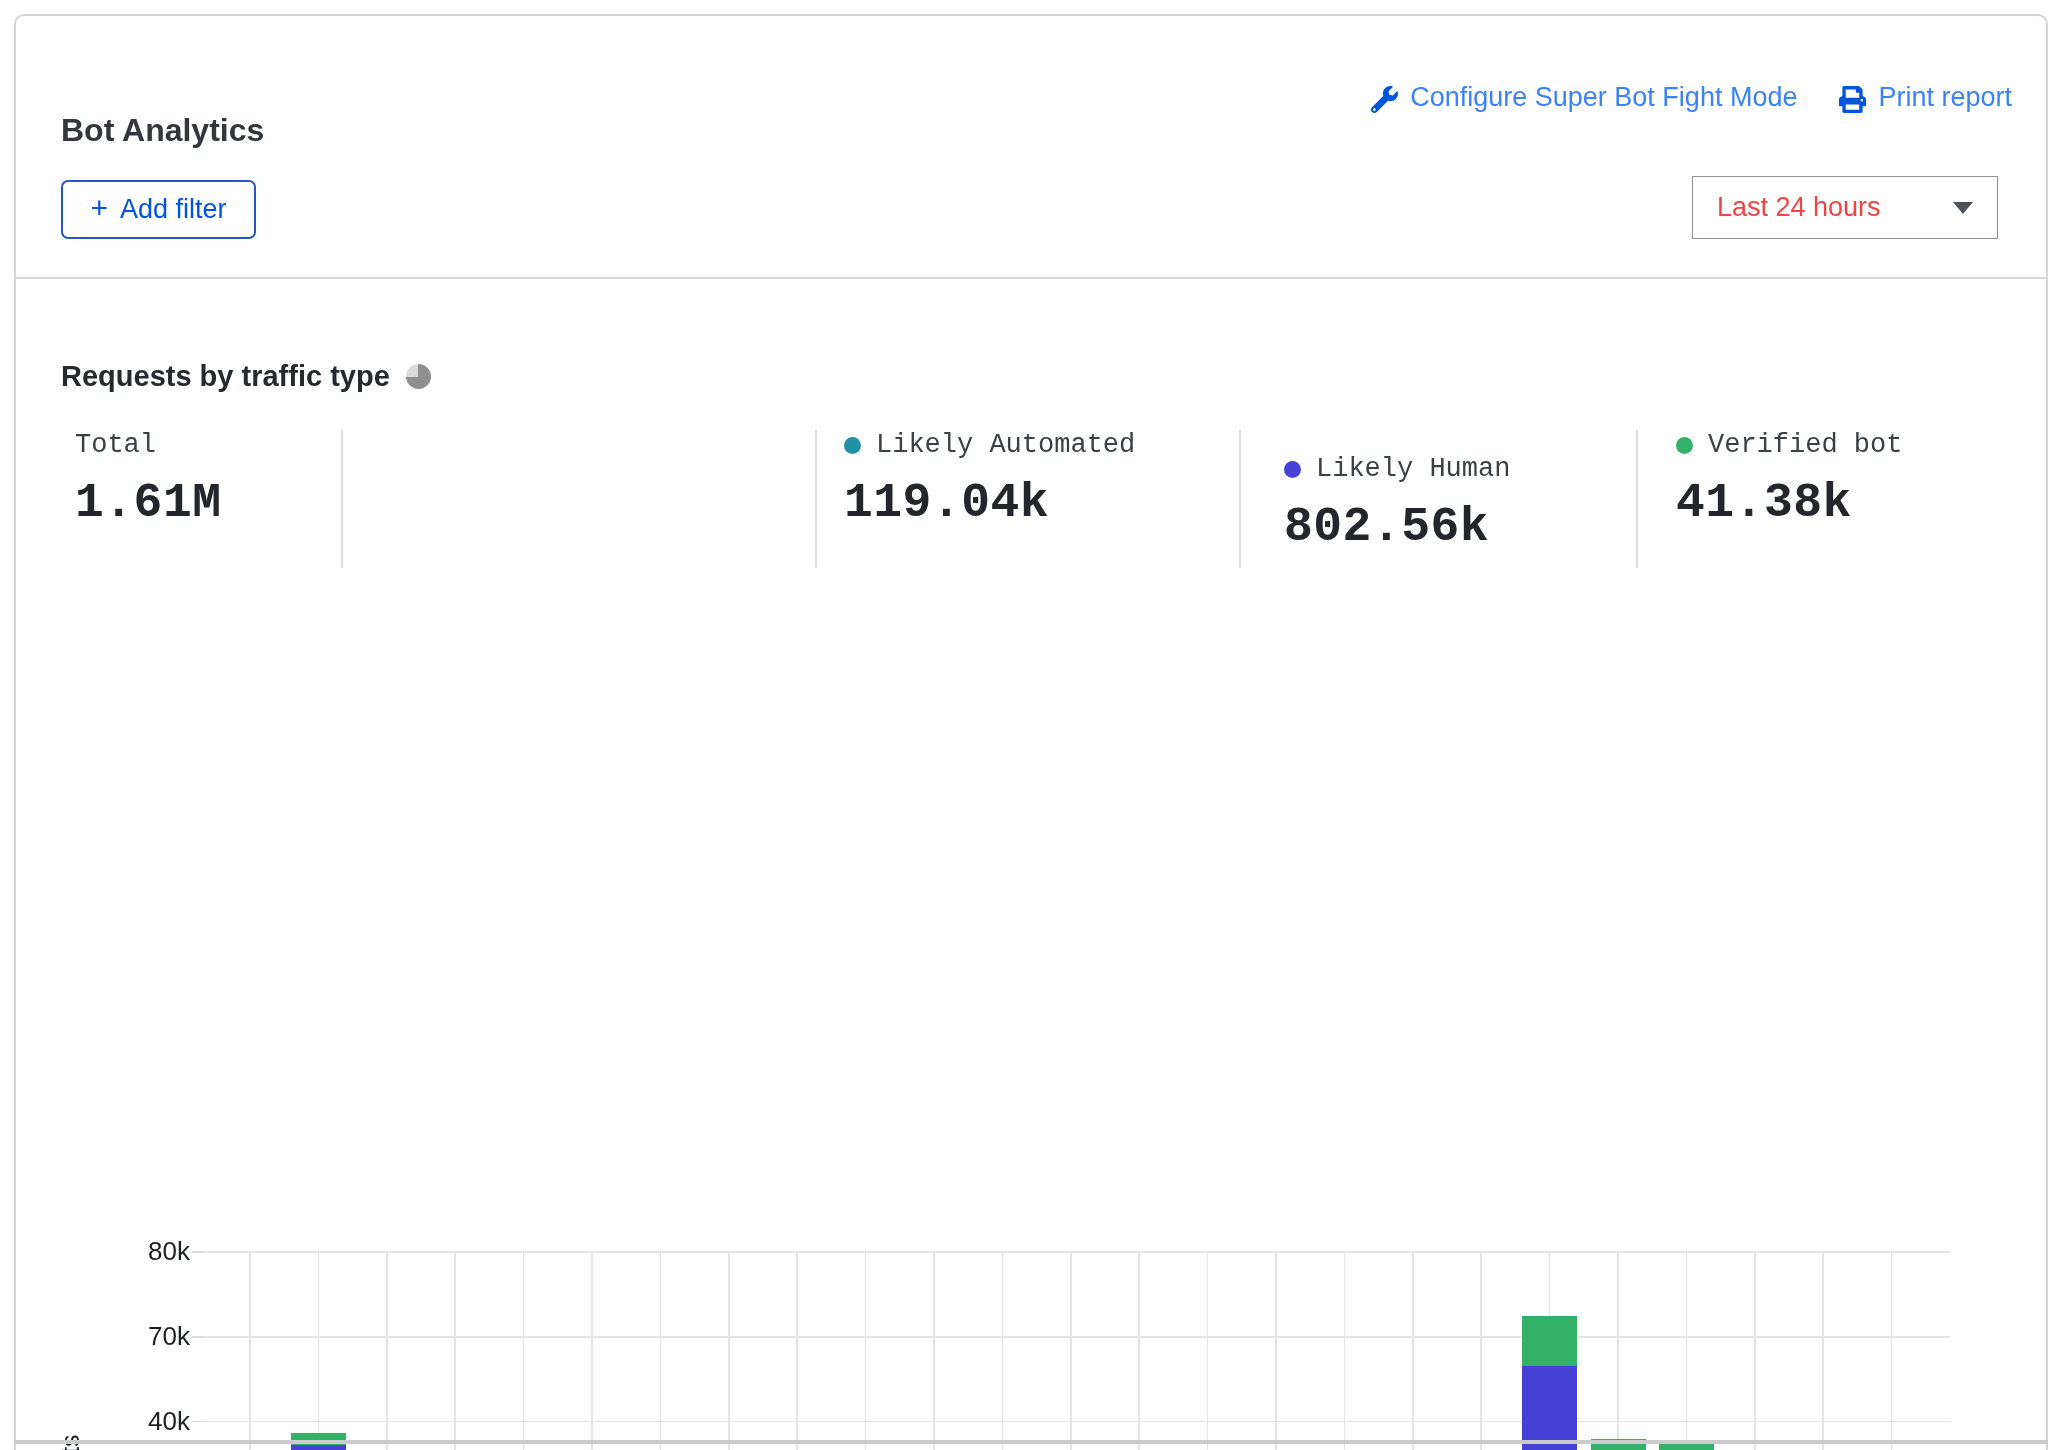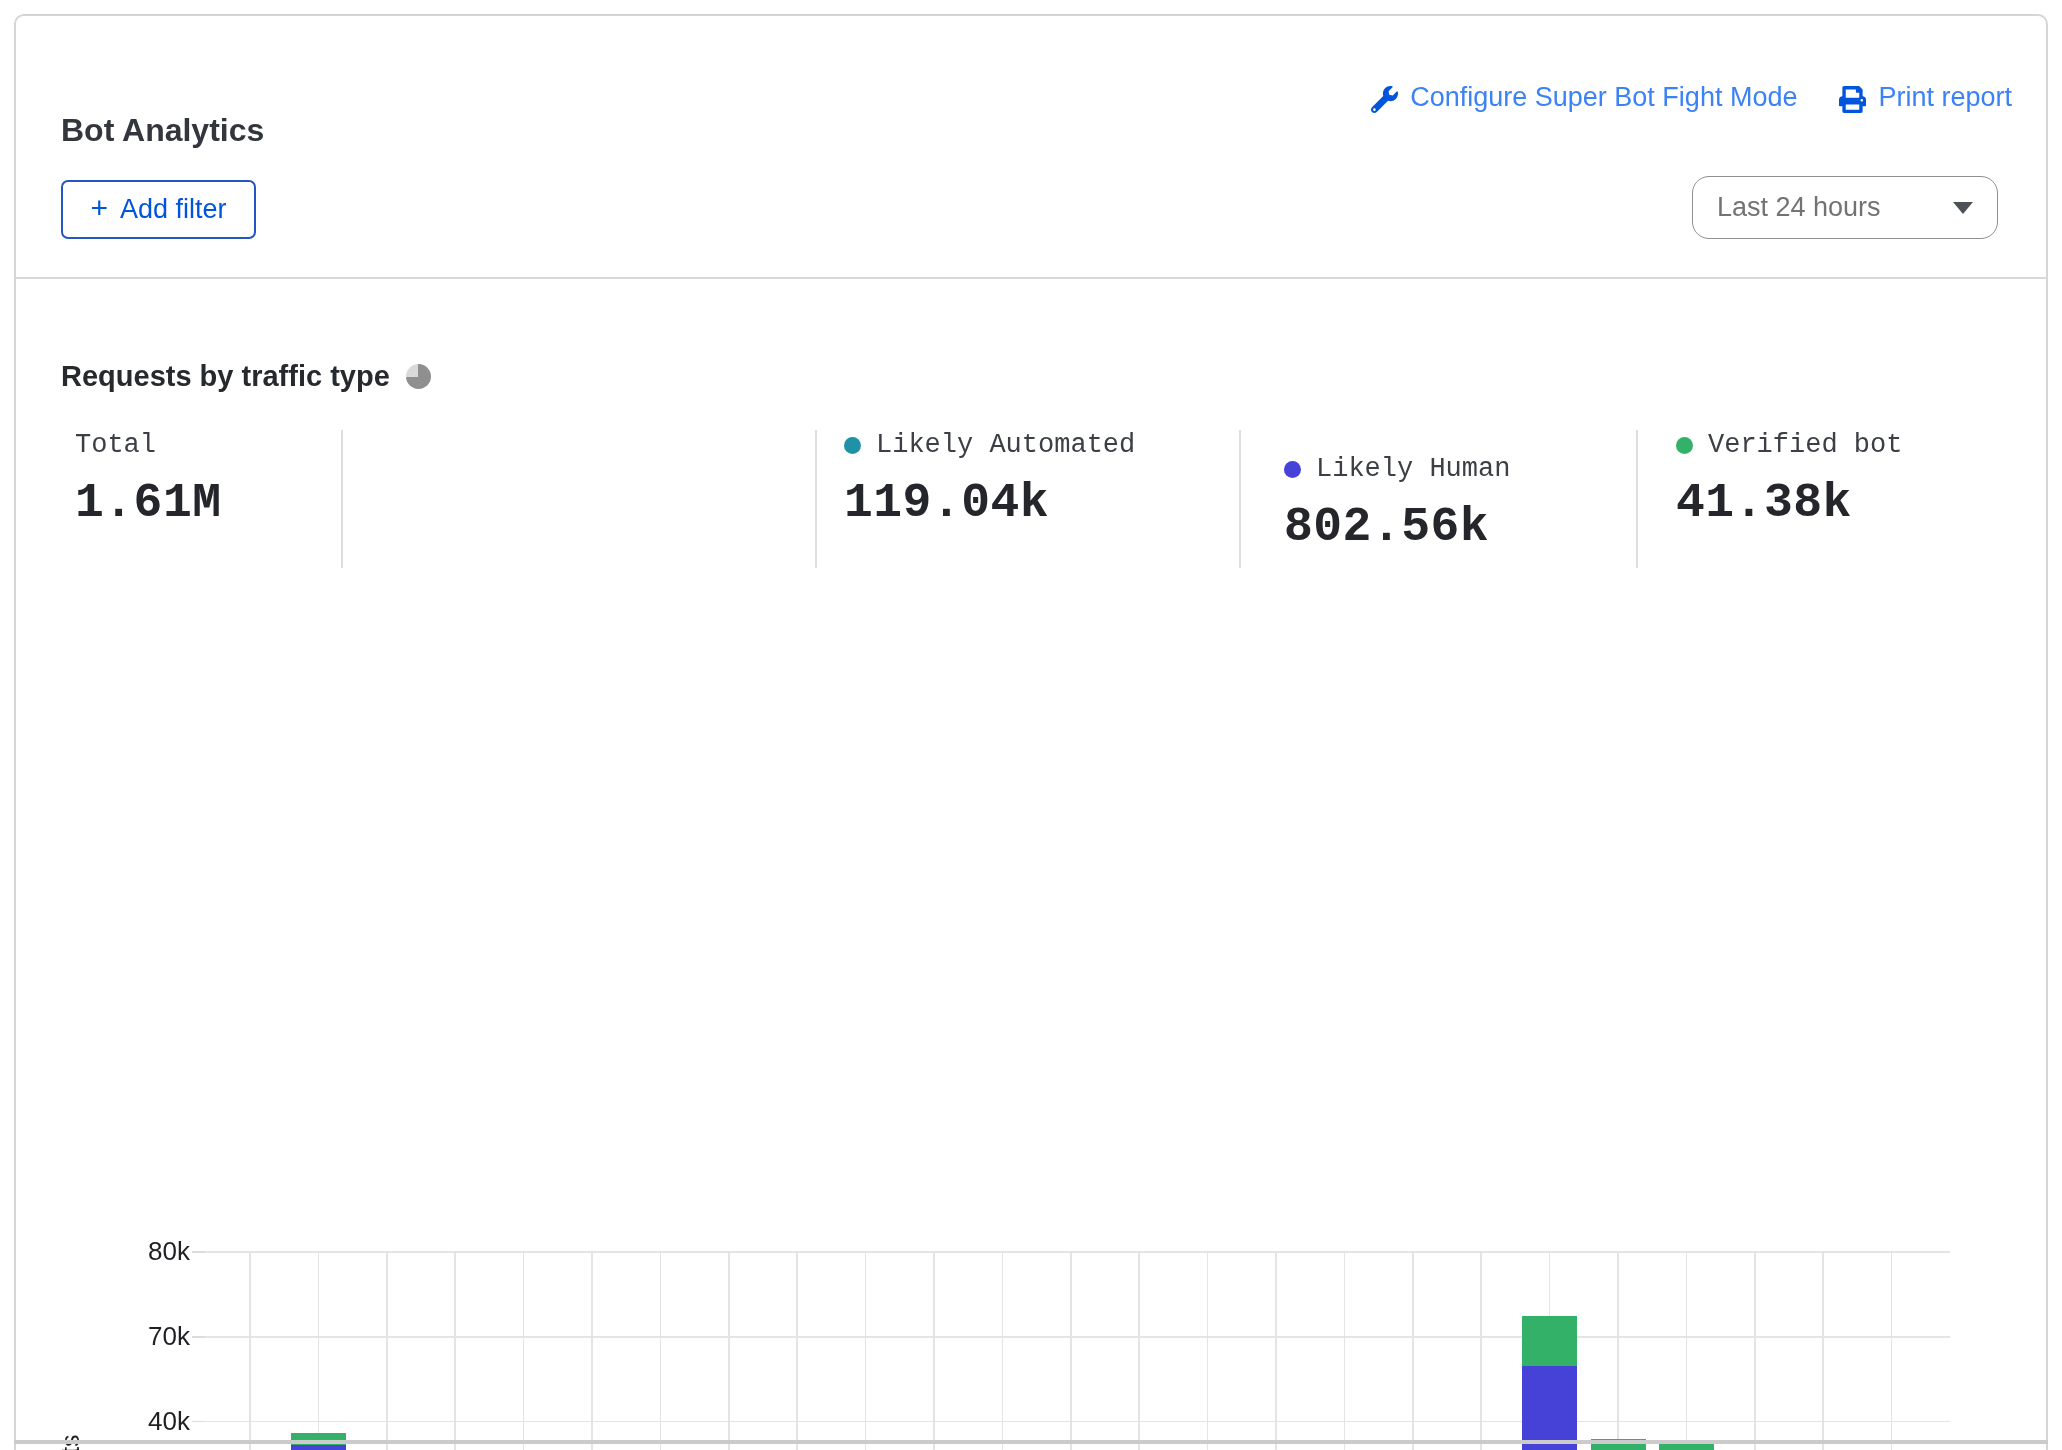--- a/index.html
+++ b/index.html
@@ -14,22 +14,22 @@
   .top-links { position:absolute; right:50px; top:82px; display:flex; align-items:center; gap:42px; }
   .top-link { display:flex; align-items:flex-end; gap:12px; color:#3b82f6; font-size:27px; cursor:pointer; }
   .top-link svg { width:27px; height:27px; fill:#0055dc; }
 
   .add-filter-btn { position:absolute; left:61px; top:180px; width:195px; height:59px;
           border:2px solid #2456c4; border-radius:7px; background:#fff; color:#0055dc;
           font-size:27px; display:flex; align-items:center; justify-content:center; gap:12px; cursor:pointer; }
   .add-filter-btn .plus { font-size:30px; font-weight:400; margin-top:-3px; }
 
   .time-select { position:absolute; left:1692px; top:176px; width:306px; height:63px;
-          border:1.5px solid #8f8f8f; border-radius:17px; background:#fff; display:flex; align-items:center;
-          padding:0 24px; font-size:27px; color:#737373; cursor:pointer; justify-content:space-between; }
+          border:1.5px solid #8f8f8f; border-radius:0; background:#fff; display:flex; align-items:center;
+          padding:0 24px; font-size:27px; color:#ef4444; cursor:pointer; justify-content:space-between; }
   .caret { width:0; height:0; border-left:10px solid transparent; border-right:10px solid transparent;
           border-top:12px solid #4d5258; }
 
   .header-divider { position:absolute; left:15px; top:277px; width:2032px; height:1.5px; background:#d8d8d8; }
 
   .section-title-row { position:absolute; left:61px; top:360px; display:flex; align-items:center; gap:16px; }
   .section-title { font-size:29px; font-weight:700; color:#26292e; }
   .pie-icon { width:25px; height:25px; border-radius:50%;
           background:conic-gradient(#8f8f8f 0deg 270deg, #d9d9d9 270deg 360deg); }
 

